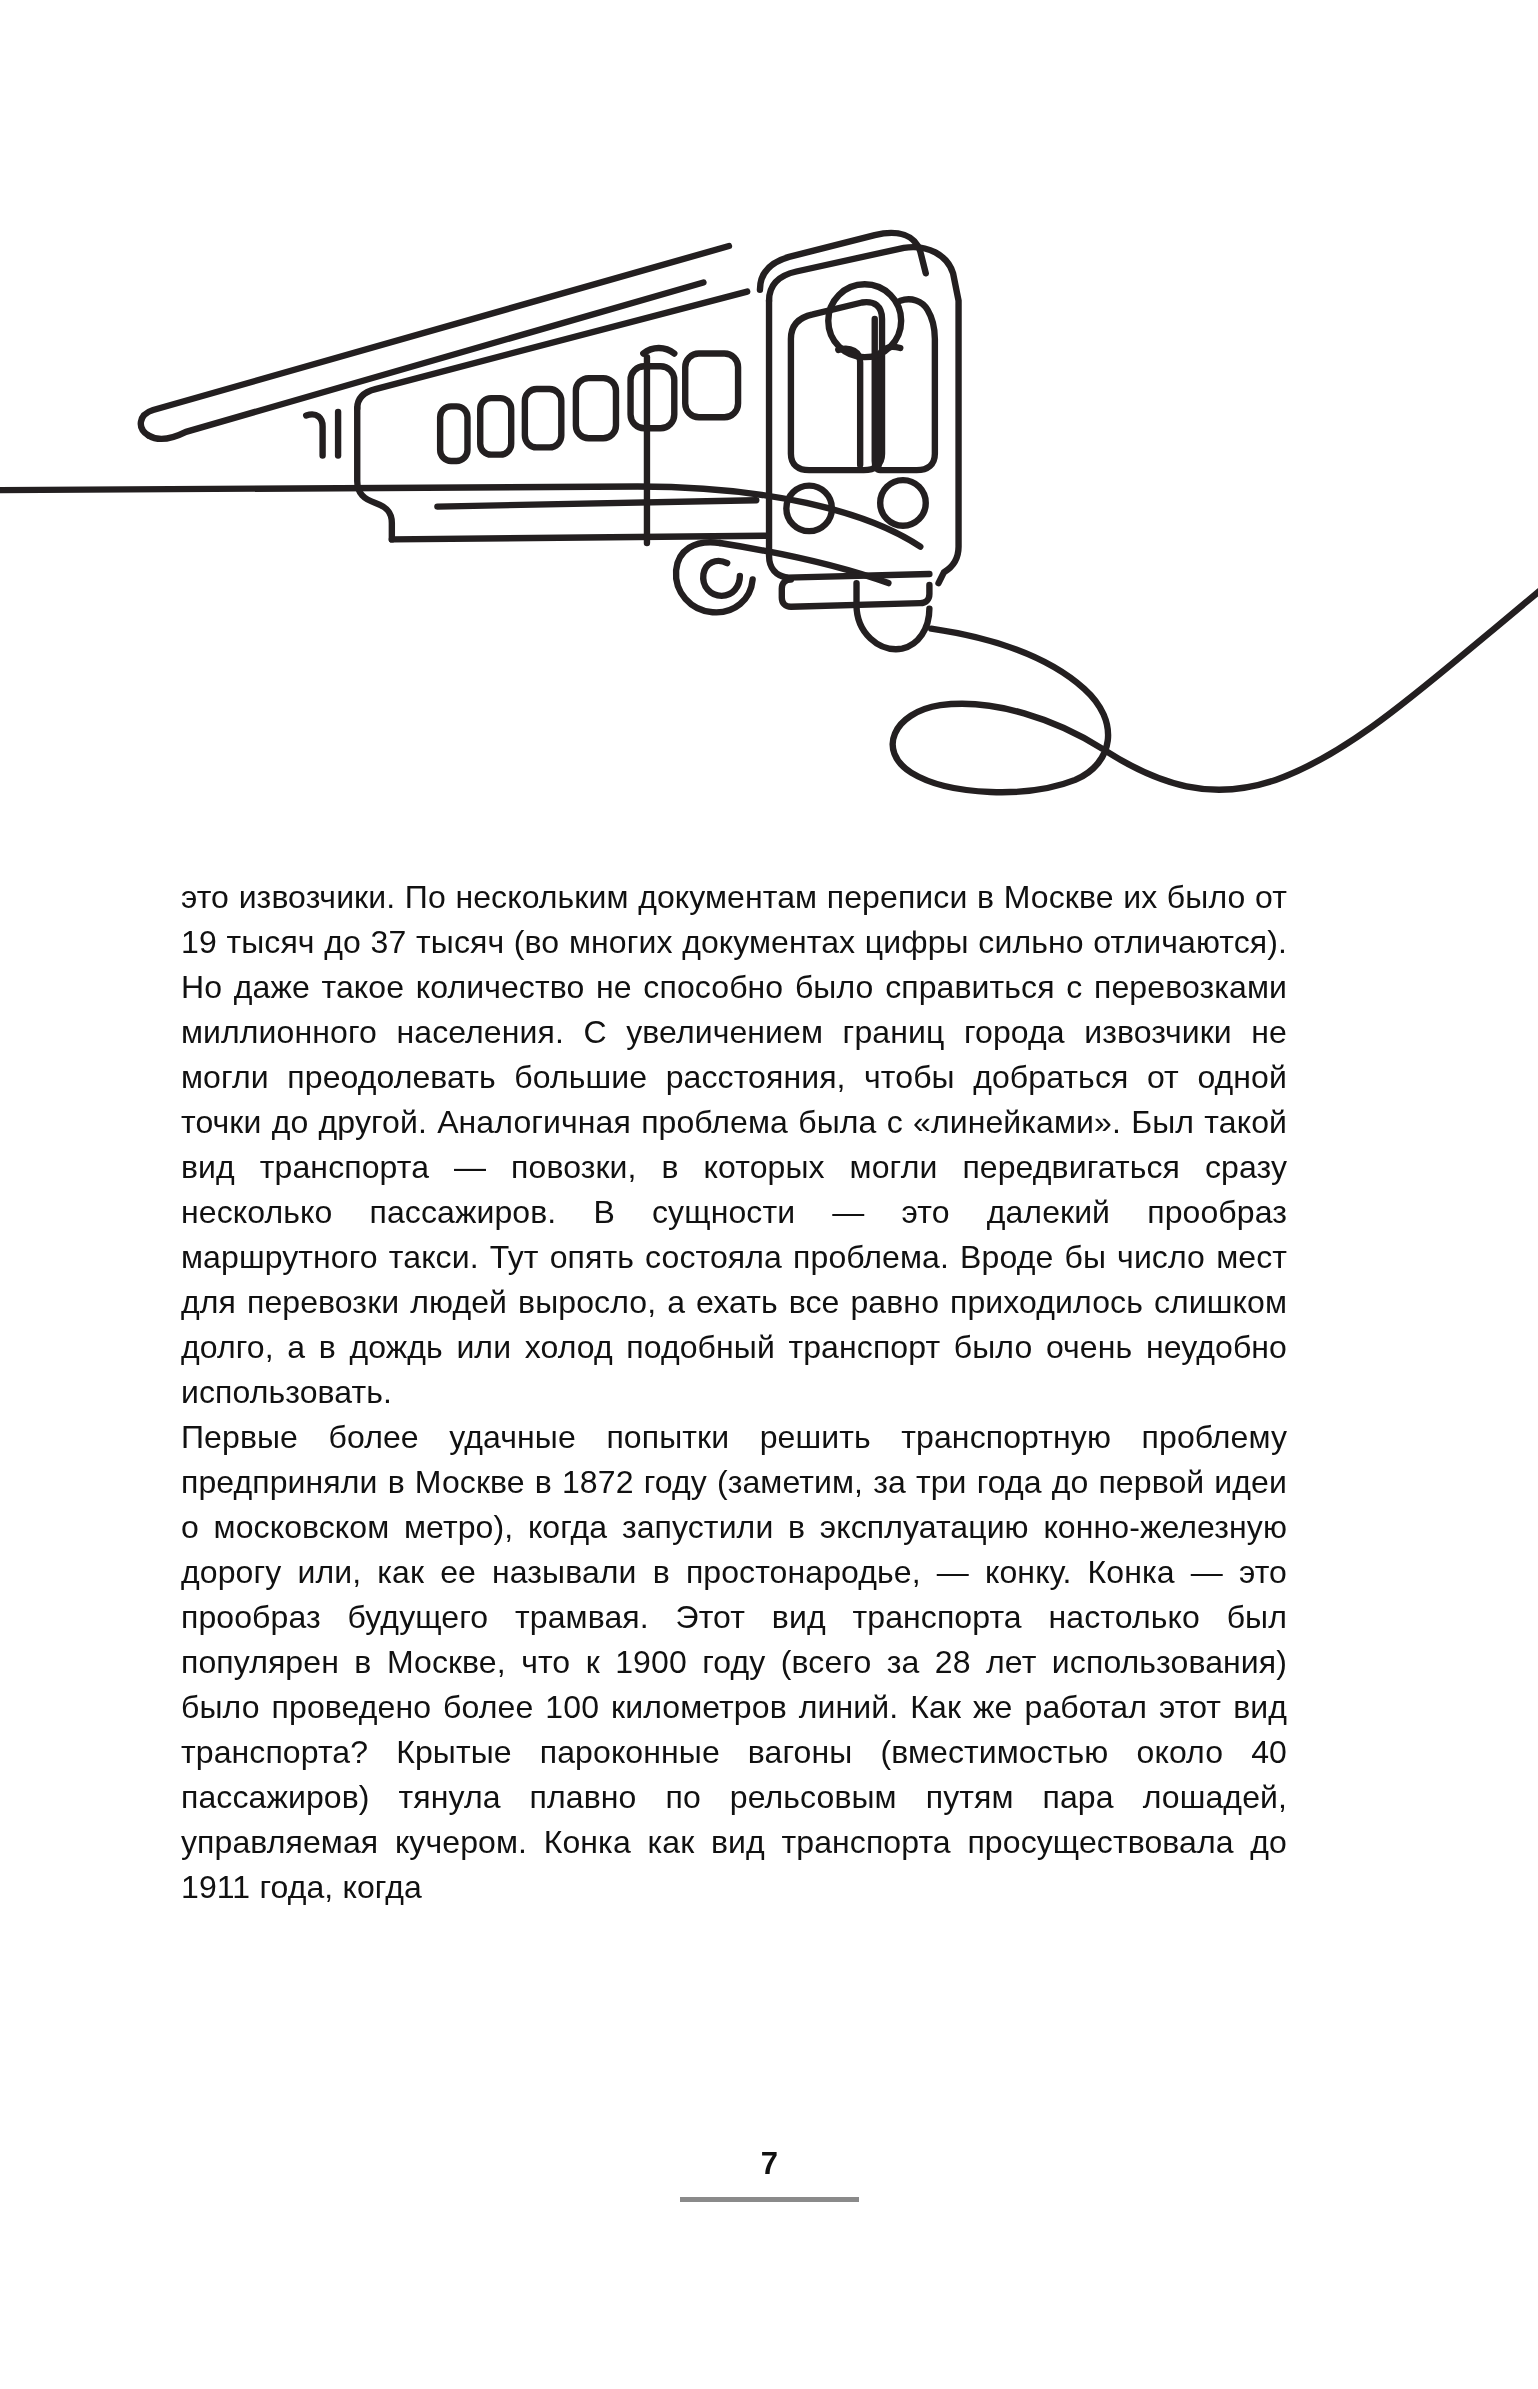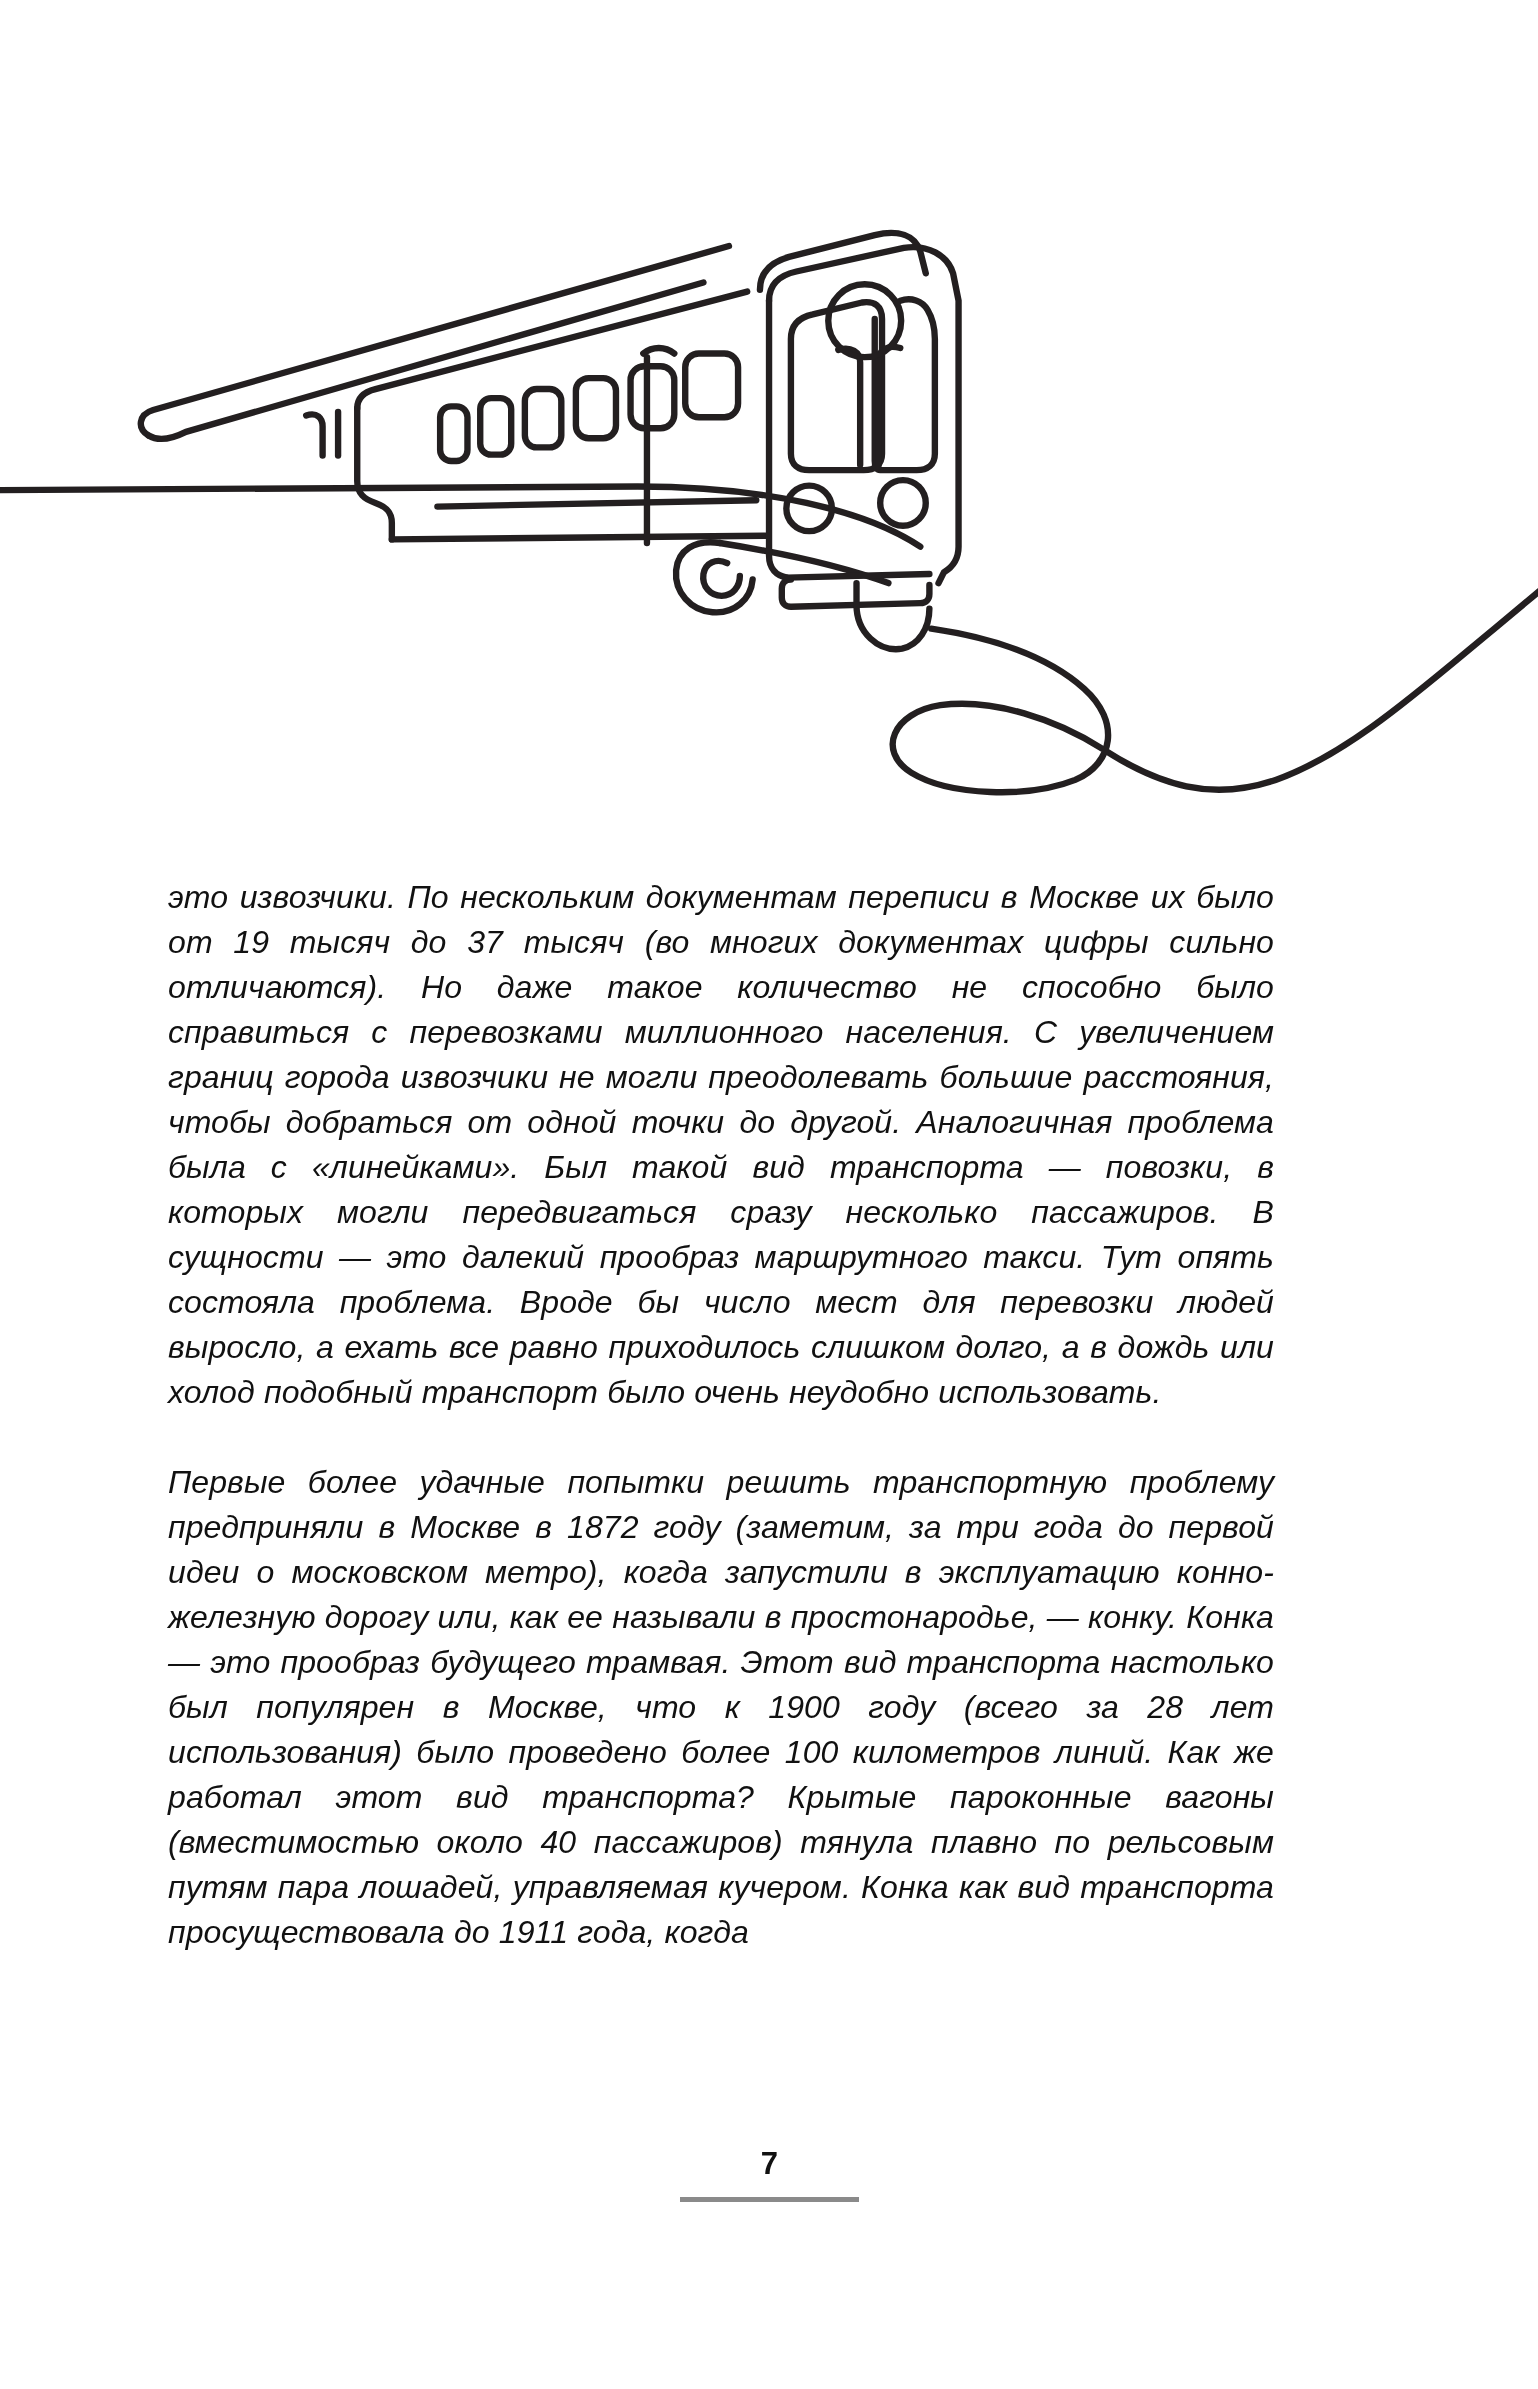--- a/index.html
+++ b/index.html
@@ -29,41 +29,39 @@
   }
   .illustration svg {
     display: block;
     width: 100%;
     height: 100%;
   }
 
   
   .body-text {
     position: absolute;
-    left: 168px;
+    left: 181px;
     top: 875px;
     width: 1106px;
-    font-style: italic;
   }
 
   .para {
     margin: 0;
     font-size: 32px;
     line-height: 45px;
     color: #111111;
     text-align: justify;
     text-justify: inter-word;
     letter-spacing: 0.1px;
     word-spacing: 0.2px;
     -webkit-hyphens: none;
     hyphens: none;
   }
 
   .para + .para {
-    margin-top: 45px;
   }
 
   
   .footer {
     position: absolute;
     left: 0;
     top: 2148px;
     width: 1539px;
     display: flex;
     flex-direction: column;

